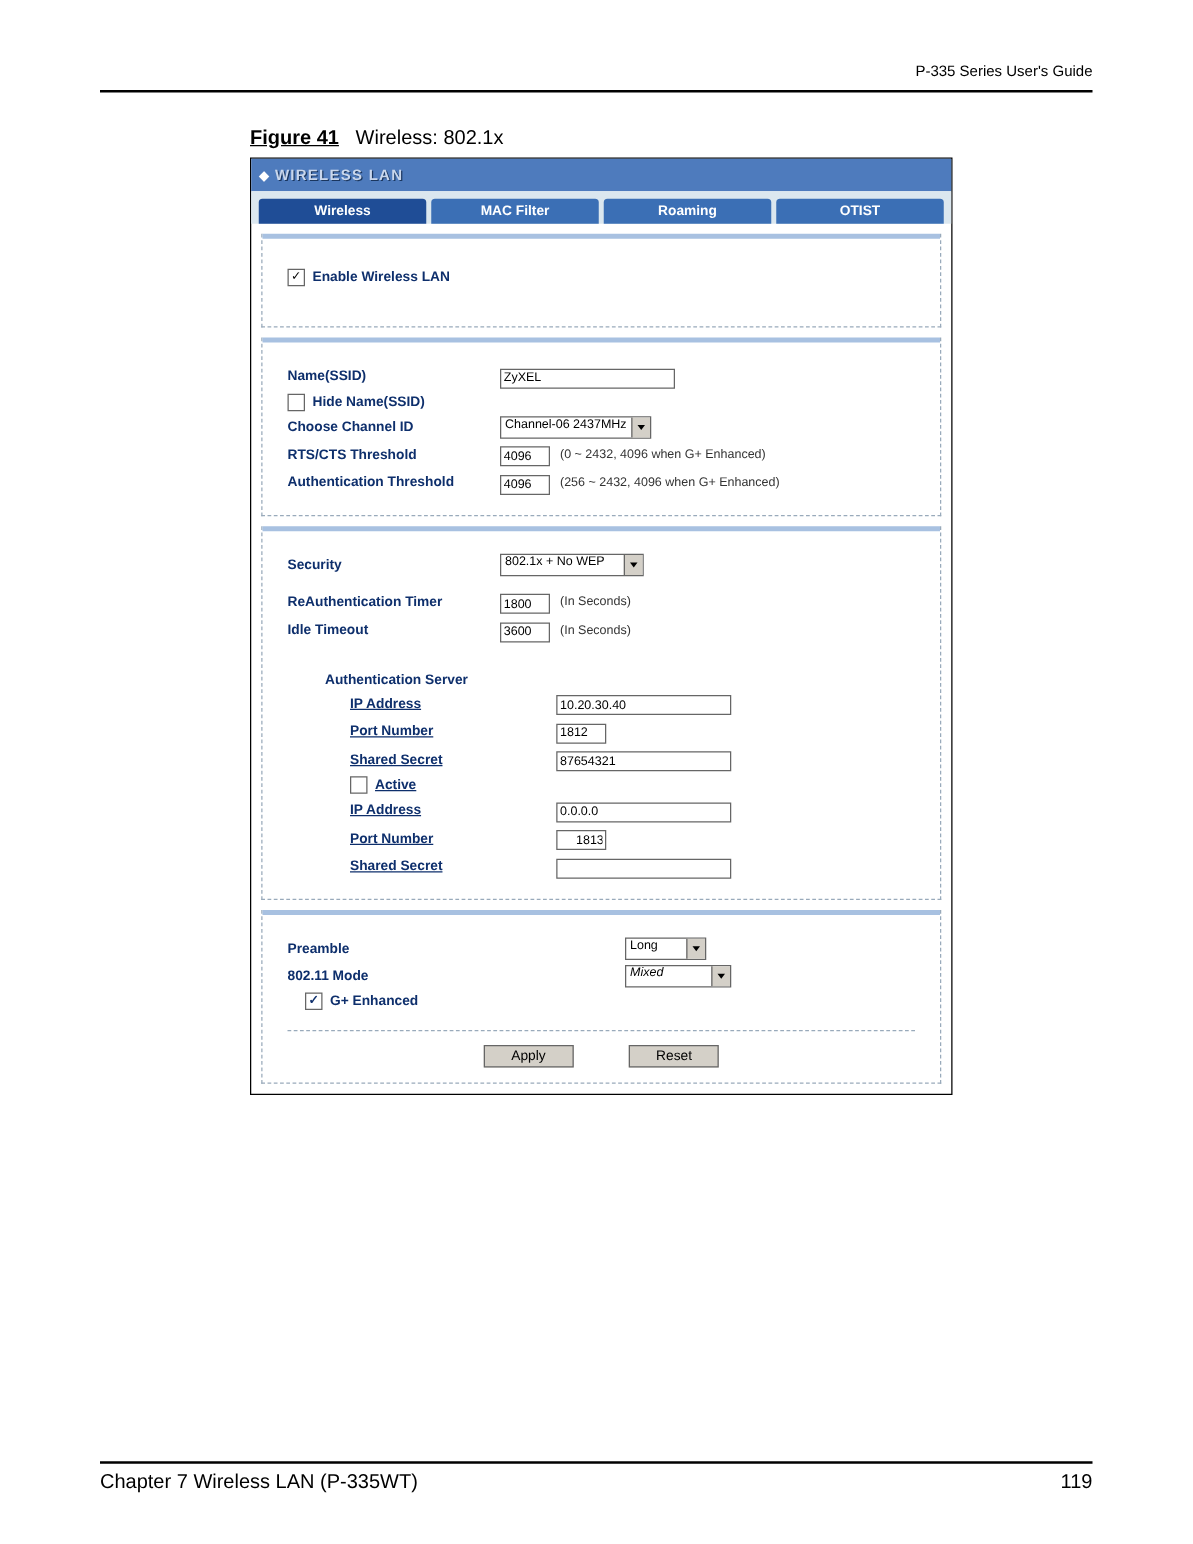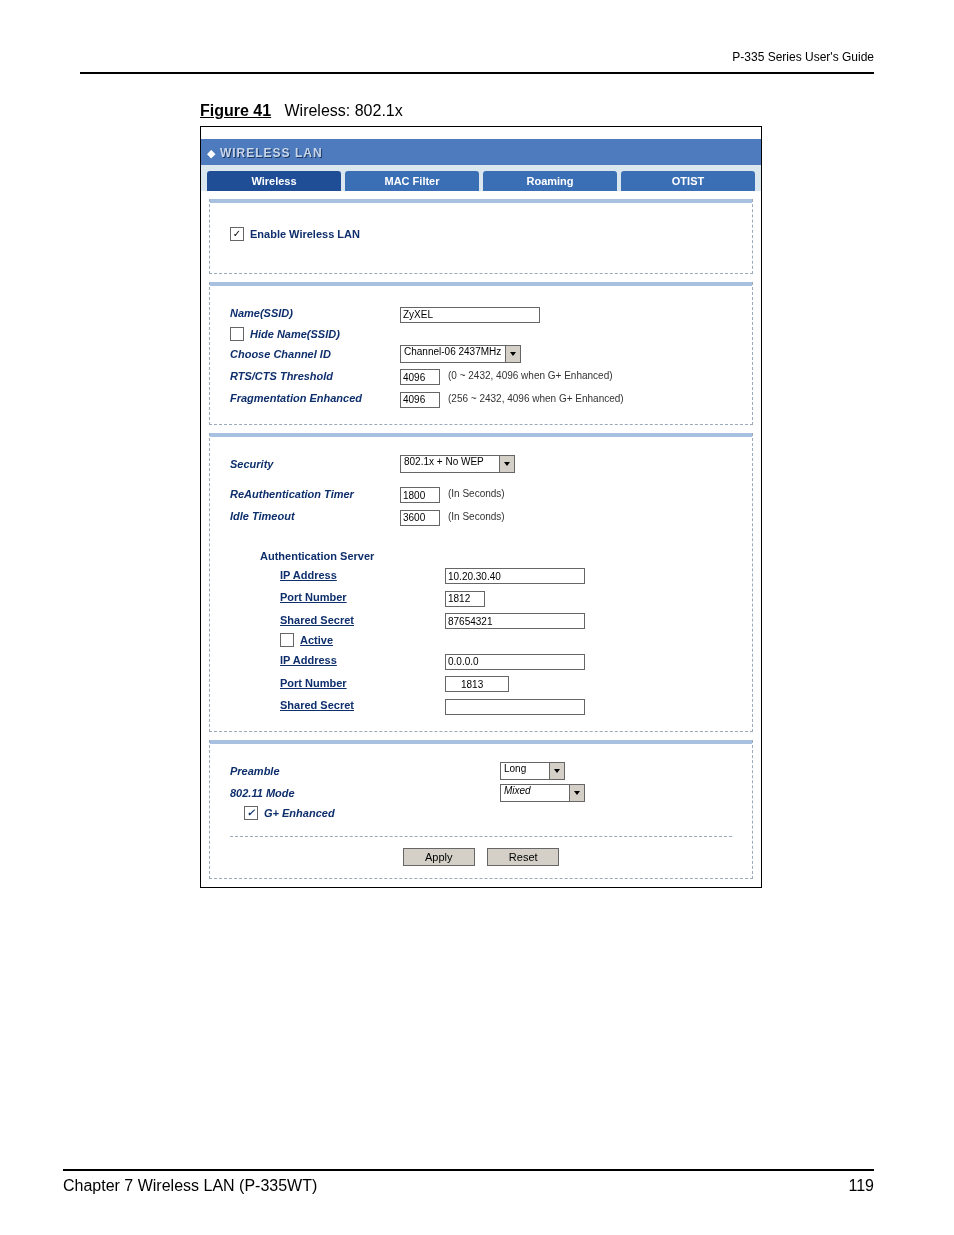--- a/index.html
+++ b/index.html
@@ -33,21 +33,20 @@
   }
   .figcap .figlabel { font-weight: bold; text-decoration: underline; }
   .panel-wrap {
     margin-left: 120px;
     width: 560px;
     border: 1px solid #000;
   }
   .panel-title-bar {
     background: #4e7bbd;
     padding: 4px 6px;
-    margin-top: 12px;
   }
   .panel-title {
     font-family: "Arial Black", Arial, sans-serif;
     font-weight: 900;
     font-size: 12px;
     letter-spacing: 1px;
     color: #c9d7ec;
     text-shadow: 1px 1px 0 #1a365f;
   }
   .tabs-row {
@@ -90,21 +89,20 @@
   .field-row {
     display: flex;
     align-items: center;
     margin: 4px 0;
   }
   .field-label {
     width: 170px;
     color: #0e2f6c;
     font-size: 11px;
     font-weight: bold;
-    font-style: italic;
   }
   .field-sublabel {
     color: #0e2f6c;
     font-size: 11px;
     font-weight: bold;
   }
   .field-value input[type=text] {
     border: 1px solid #666;
     background: #fff;
     height: 16px;
@@ -160,25 +158,25 @@
     padding-top: 10px;
   }
   .winbtn {
     display: inline-block;
     min-width: 50px;
     text-align: center;
     font-size: 11px;
     background: #d4d0c8;
     border: 1px solid #666;
     padding: 2px 10px;
-    margin: 0 4px;
+    margin: 0 20px;
   }
   .footer {
     position: absolute;
-    left: 63px;
+    left: 80px;
     right: 80px;
     bottom: 40px;
   }
   .bottom-rule {
     border: none;
     border-top: 2px solid #000;
     margin: 0 0 6px 0;
   }
   .footer-line {
     display: flex;
@@ -242,21 +240,21 @@
             <span>Channel-06 2437MHz</span>
             <span class="dd-arrow"></span>
           </span>
         </div>
         <div class="field-row">
           <span class="field-label">RTS/CTS Threshold</span>
           <span class="field-value"><input type="text" style="width: 40px;" value="4096"></span>
           <span class="hint">(0 ~ 2432, 4096 when G+ Enhanced)</span>
         </div>
         <div class="field-row">
-          <span class="field-label">Fragmentation  Enhanced</span>
+          <span class="field-label">Authentication  Threshold</span>
           <span class="field-value"><input type="text" style="width: 40px;" value="4096"></span>
           <span class="hint">(256 ~ 2432, 4096 when G+ Enhanced)</span>
         </div>
       </div>
     </div>
 
     <div class="section">
       <div class="sec-top"></div>
       <div class="sec-body">
         <div class="field-row">
@@ -298,21 +296,21 @@
             <span class="checkbox"></span>
             <span>Active</span>
           </span>
         </div>
         <div class="field-row">
           <span class="field-sublabel sub-indent2">IP Address</span>
           <span class="field-value"><input type="text" style="width: 140px;" value="0.0.0.0"></span>
         </div>
         <div class="field-row">
           <span class="field-sublabel sub-indent2">Port Number</span>
-          <span class="field-value"><input type="text" style="width: 64px; padding-left: 15px;" value="1813"></span>
+          <span class="field-value"><input type="text" style="width: 40px; padding-left: 15px;" value="1813"></span>
         </div>
         <div class="field-row">
           <span class="field-sublabel sub-indent2">Shared Secret</span>
           <span class="field-value"><input type="text" style="width: 140px;" value=""></span>
         </div>
       </div>
     </div>
 
     <div class="section">
       <div class="sec-top"></div>

